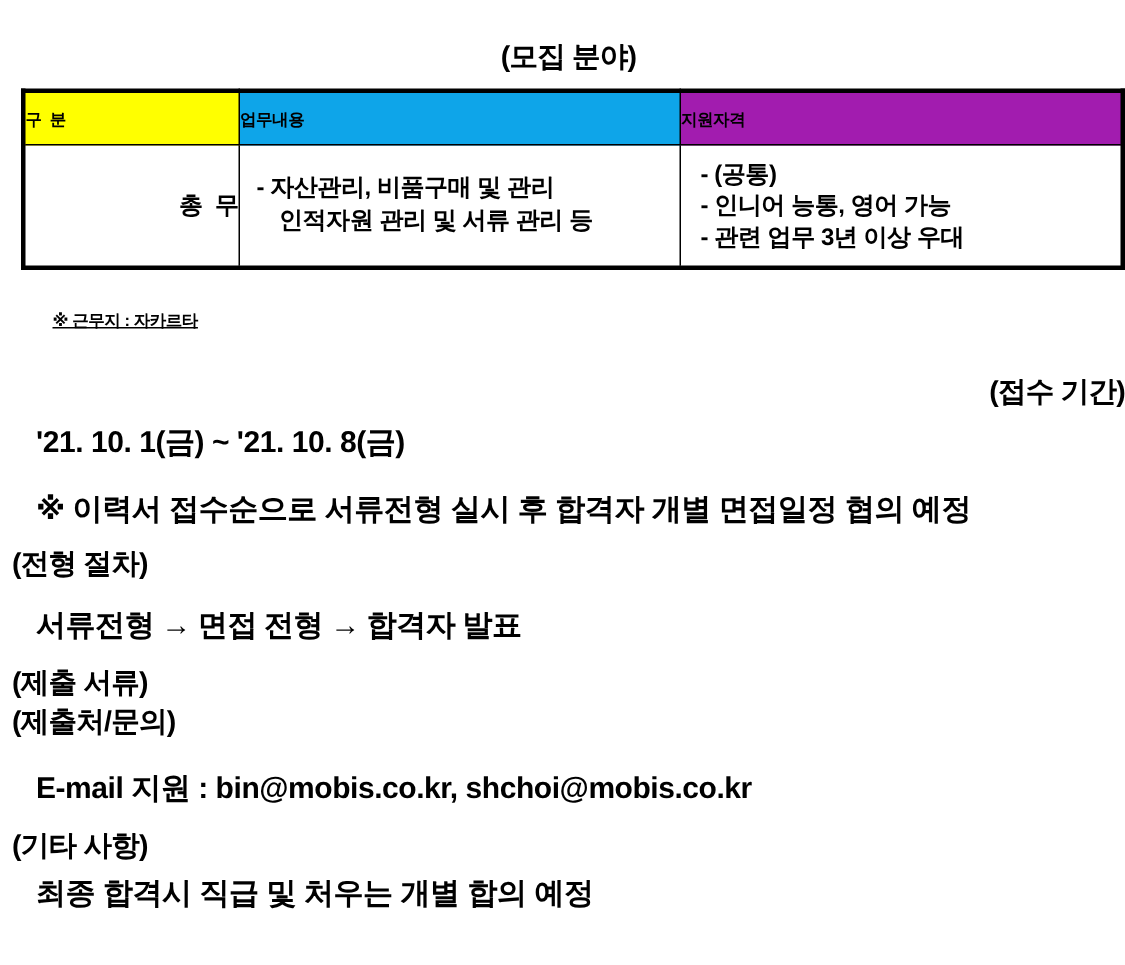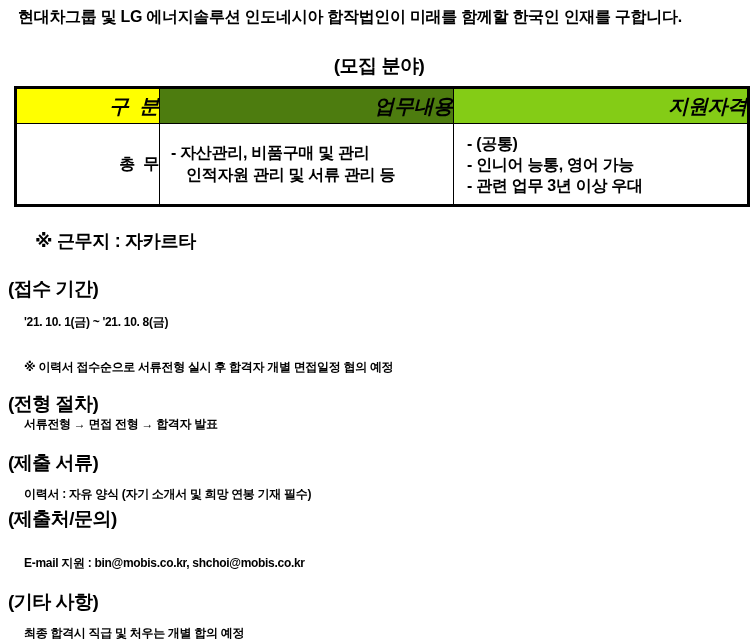--- a/index.html
+++ b/index.html
@@ -39,79 +39,78 @@
   table.recruit th, table.recruit td {
     border: 1.5px solid #000000;
     font-weight: 700;
     letter-spacing: -0.3px;
   }
   col.c1 { width: 144px; }
   col.c2 { width: 294px; }
   col.c3 { width: 295px; }
   table.recruit th {
     height: 36px;
-    font-size: 20px;
-    text-align: right;
+    font-size: 11px;
+    text-align: left;
     vertical-align: middle;
     white-space: pre;
-    font-style: italic;
   }
   table.recruit td { height: 82px; vertical-align: middle; font-size: 16px; }
   td.cell-category { text-align: right; white-space: pre; }
   td.cell-duties { padding-left: 11px; line-height: 22px; }
   .duties-line2 { padding-left: 15px; }
   td.cell-quals { padding-left: 13px; line-height: 21px; }
 
   .note-line {
     margin: 25px 0 0 35px;
-    font-size: 18px;
+    font-size: 11px;
     line-height: 19px;
     letter-spacing: -0.3px;
+    text-decoration: underline;
   }
 
   .body-line {
     margin-left: 24px;
-    font-size: 12px;
+    font-size: 20px;
     line-height: 19px;
     letter-spacing: -0.3px;
   }
 
   
-  .h-period   { margin-top: 26px; }
+  .h-period   { margin-top: 26px; text-align: right; }
   .l-period-1 { margin-top: 13px; }
   .l-period-2 { margin-top: 26px; }
   .h-process  { margin-top: 15px; }
-  .l-process  { margin-top: 0; }
+  .l-process  { margin-top: 20px; font-family: Liberation Serif, serif; }
   .h-docs     { margin-top: 17px; }
   .l-docs     { margin-top: 11px; }
   .h-contact  { margin-top: 3px; }
   .l-contact  { margin-top: 24px; }
   .h-etc      { margin-top: 17px; }
   .l-etc      { margin-top: 11px; }
 </style>
 </head>
 <body>
 
 <div class="doc">
 
-  <div class="intro">현대차그룹 및 LG 에너지솔루션 인도네시아 합작법인이 미래를 함께할 한국인 인재를 구합니다.</div>
 
   <div class="section-heading h-recruit">(모집 분야)</div>
 
   <table class="recruit">
     <colgroup>
         <col class="c1">
         <col class="c2">
         <col class="c3">
       </colgroup>
     <thead>
       <tr>
         <th style="background:#FFFF00">구  분</th>
-        <th style="background:#4d7c0f">업무내용</th>
-        <th style="background:#84cc16">지원자격</th>
+        <th style="background:#0ea5e9">업무내용</th>
+        <th style="background:#a21caf">지원자격</th>
       </tr>
     </thead>
     <tbody>
       <tr>
         <td class="cell-category">총  무</td>
         <td class="cell-duties">
           <div>- 자산관리, 비품구매 및 관리</div>
           <div class="duties-line2">인적자원 관리 및 서류 관리 등</div>
         </td>
         <td class="cell-quals">
@@ -126,21 +125,20 @@
   <div class="note-line">※ 근무지 : 자카르타</div>
 
   <div class="section-heading h-period">(접수 기간)</div>
   <div class="body-line l-period-1">'21. 10. 1(금) ~ '21. 10. 8(금)</div>
   <div class="body-line l-period-2">※ 이력서 접수순으로 서류전형 실시 후 합격자 개별 면접일정 협의 예정</div>
 
   <div class="section-heading h-process">(전형 절차)</div>
   <div class="body-line l-process">서류전형 → 면접 전형 → 합격자 발표</div>
 
   <div class="section-heading h-docs">(제출 서류)</div>
-  <div class="body-line l-docs">이력서 : 자유 양식 (자기 소개서 및 희망 연봉 기재 필수)</div>
 
   <div class="section-heading h-contact">(제출처/문의)</div>
   <div class="body-line l-contact">E-mail 지원 : bin@mobis.co.kr, shchoi@mobis.co.kr</div>
 
   <div class="section-heading h-etc">(기타 사항)</div>
   <div class="body-line l-etc">최종 합격시 직급 및 처우는 개별 합의 예정</div>
 
 </div>
 
 </body></html>

